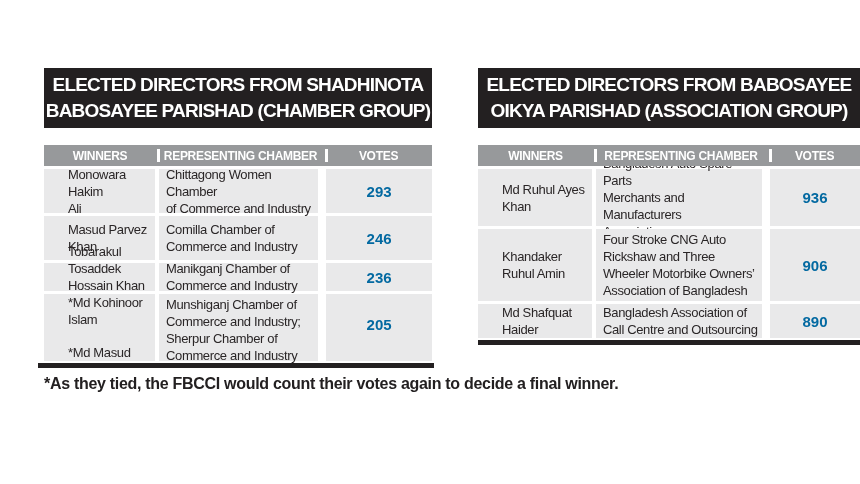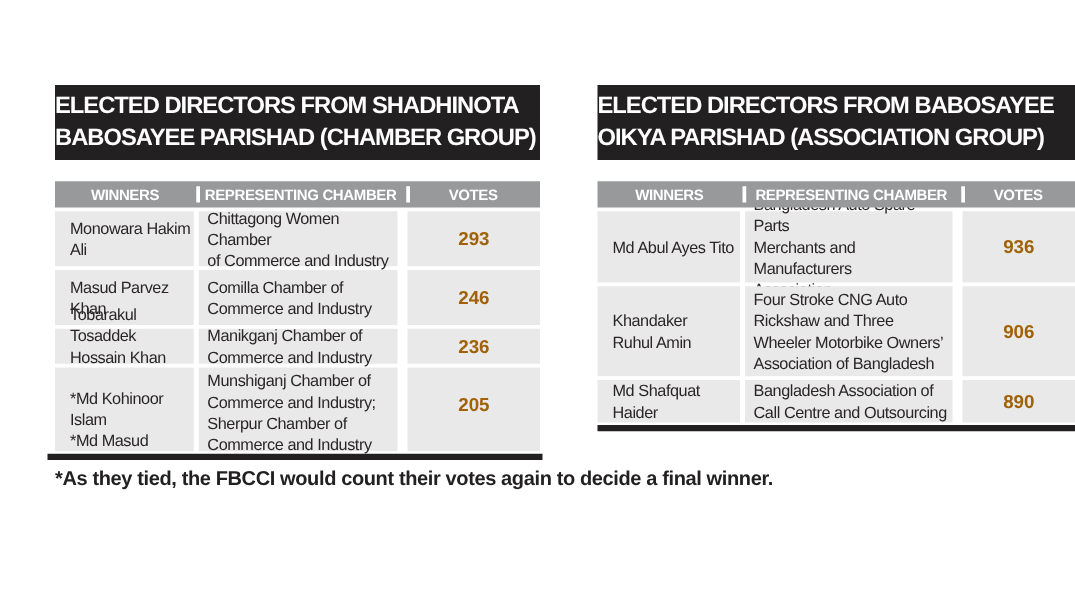--- a/index.html
+++ b/index.html
@@ -7,21 +7,21 @@
     width:860px;height:484px;position:relative;overflow:hidden;
     background:#ffffff;
     font-family:"Liberation Sans",sans-serif;
     color:#2a2627;
   }
   .card{position:absolute;top:68px;}
   #left-card{left:44px;width:388px;--w1:112px;--w2:161px;--w3:107px;--g1:116px;--g2:281px;}
   #right-card{left:478px;width:382px;--w1:115px;--w2:168px;--w3:91px;--g1:119px;--g2:291px;}
 
   .title-bar{
-    height:60px;background:#232021;color:#ffffff;
+    height:60px;background:#232021;color:#ffffff;text-align:center;
     font-weight:bold;font-size:19px;line-height:26px;letter-spacing:-0.8px;
     padding-top:4px;box-sizing:border-box;
   }
   .col-header{
     position:relative;height:21px;background:#97999b;margin-top:17px;
     color:#ffffff;font-weight:bold;font-size:12px;letter-spacing:-0.3px;
   }
   .col-header .ch{
     position:absolute;top:0;height:21px;display:flex;align-items:center;justify-content:center;
     white-space:nowrap;
@@ -30,28 +30,28 @@
   .ch.c2{left:var(--g1);width:var(--w2);}
   .ch.c3{left:var(--g2);width:var(--w3);}
   .divider{position:absolute;top:4px;width:3px;height:13px;background:#ffffff;}
   .divider.d1{left:calc(var(--g1) - 3px);}
   .divider.d2{left:var(--g2);}
 
   .row{display:flex;margin-top:3px;}
   .cell{
     background:#e9e9ea;box-sizing:border-box;display:flex;align-items:center;
   }
-  .winner-cell{width:var(--w1);margin-right:4px;padding-left:12px;}
+  .winner-cell{width:var(--w1);margin-right:4px;padding-left:24px;}
   .chamber-cell{width:var(--w2);margin-right:8px;padding-left:7px;}
-  .votes-cell{width:var(--w3);justify-content:center;font-weight:bold;font-size:15px;color:#a16207;}
+  .votes-cell{width:var(--w3);justify-content:center;font-weight:bold;font-size:15px;color:#0369a1;}
   .txt{font-size:13px;line-height:17px;letter-spacing:-0.35px;white-space:pre-line;}
 
   
   .row.tall .cell{align-items:stretch;}
-  .stack{display:flex;flex-direction:column;justify-content:flex-end;width:100%;}
+  .stack{display:flex;flex-direction:column;justify-content:space-between;width:100%;}
   .stack2{display:flex;flex-direction:column;justify-content:space-between;width:100%;padding:2px 0;box-sizing:border-box;}
   .votes-cell.top{align-items:flex-start;justify-content:center;padding-top:22px;}
 
   .bottom-rule{height:5px;background:#232021;margin-top:2px;}
   #left-card .bottom-rule{margin-left:-6px;width:calc(100% + 8px);}
   #right-card .bottom-rule{width:100%;}
 
   .footnote{
     margin-top:7px;font-size:16px;font-weight:bold;letter-spacing:-0.3px;
     color:#232021;white-space:nowrap;
@@ -148,21 +148,21 @@
   <div class="col-header">
     <div class="ch c1">WINNERS</div>
     <div class="ch c2">REPRESENTING CHAMBER</div>
     <div class="ch c3">VOTES</div>
     <div class="divider d1"></div>
     <div class="divider d2"></div>
   </div>
 
   <div class="row" style="height:57px">
     <div class="cell winner-cell">
-      <div class="txt">Md Abul Ayes Tito</div>
+      <div class="txt">Md Ruhul Ayes Khan</div>
     </div>
     <div class="cell chamber-cell">
       <div class="txt">Bangladesh Auto Spare Parts
 Merchants and Manufacturers
 Association</div>
     </div>
     <div class="cell votes-cell">
       <span>936</span>
     </div>
   </div>

